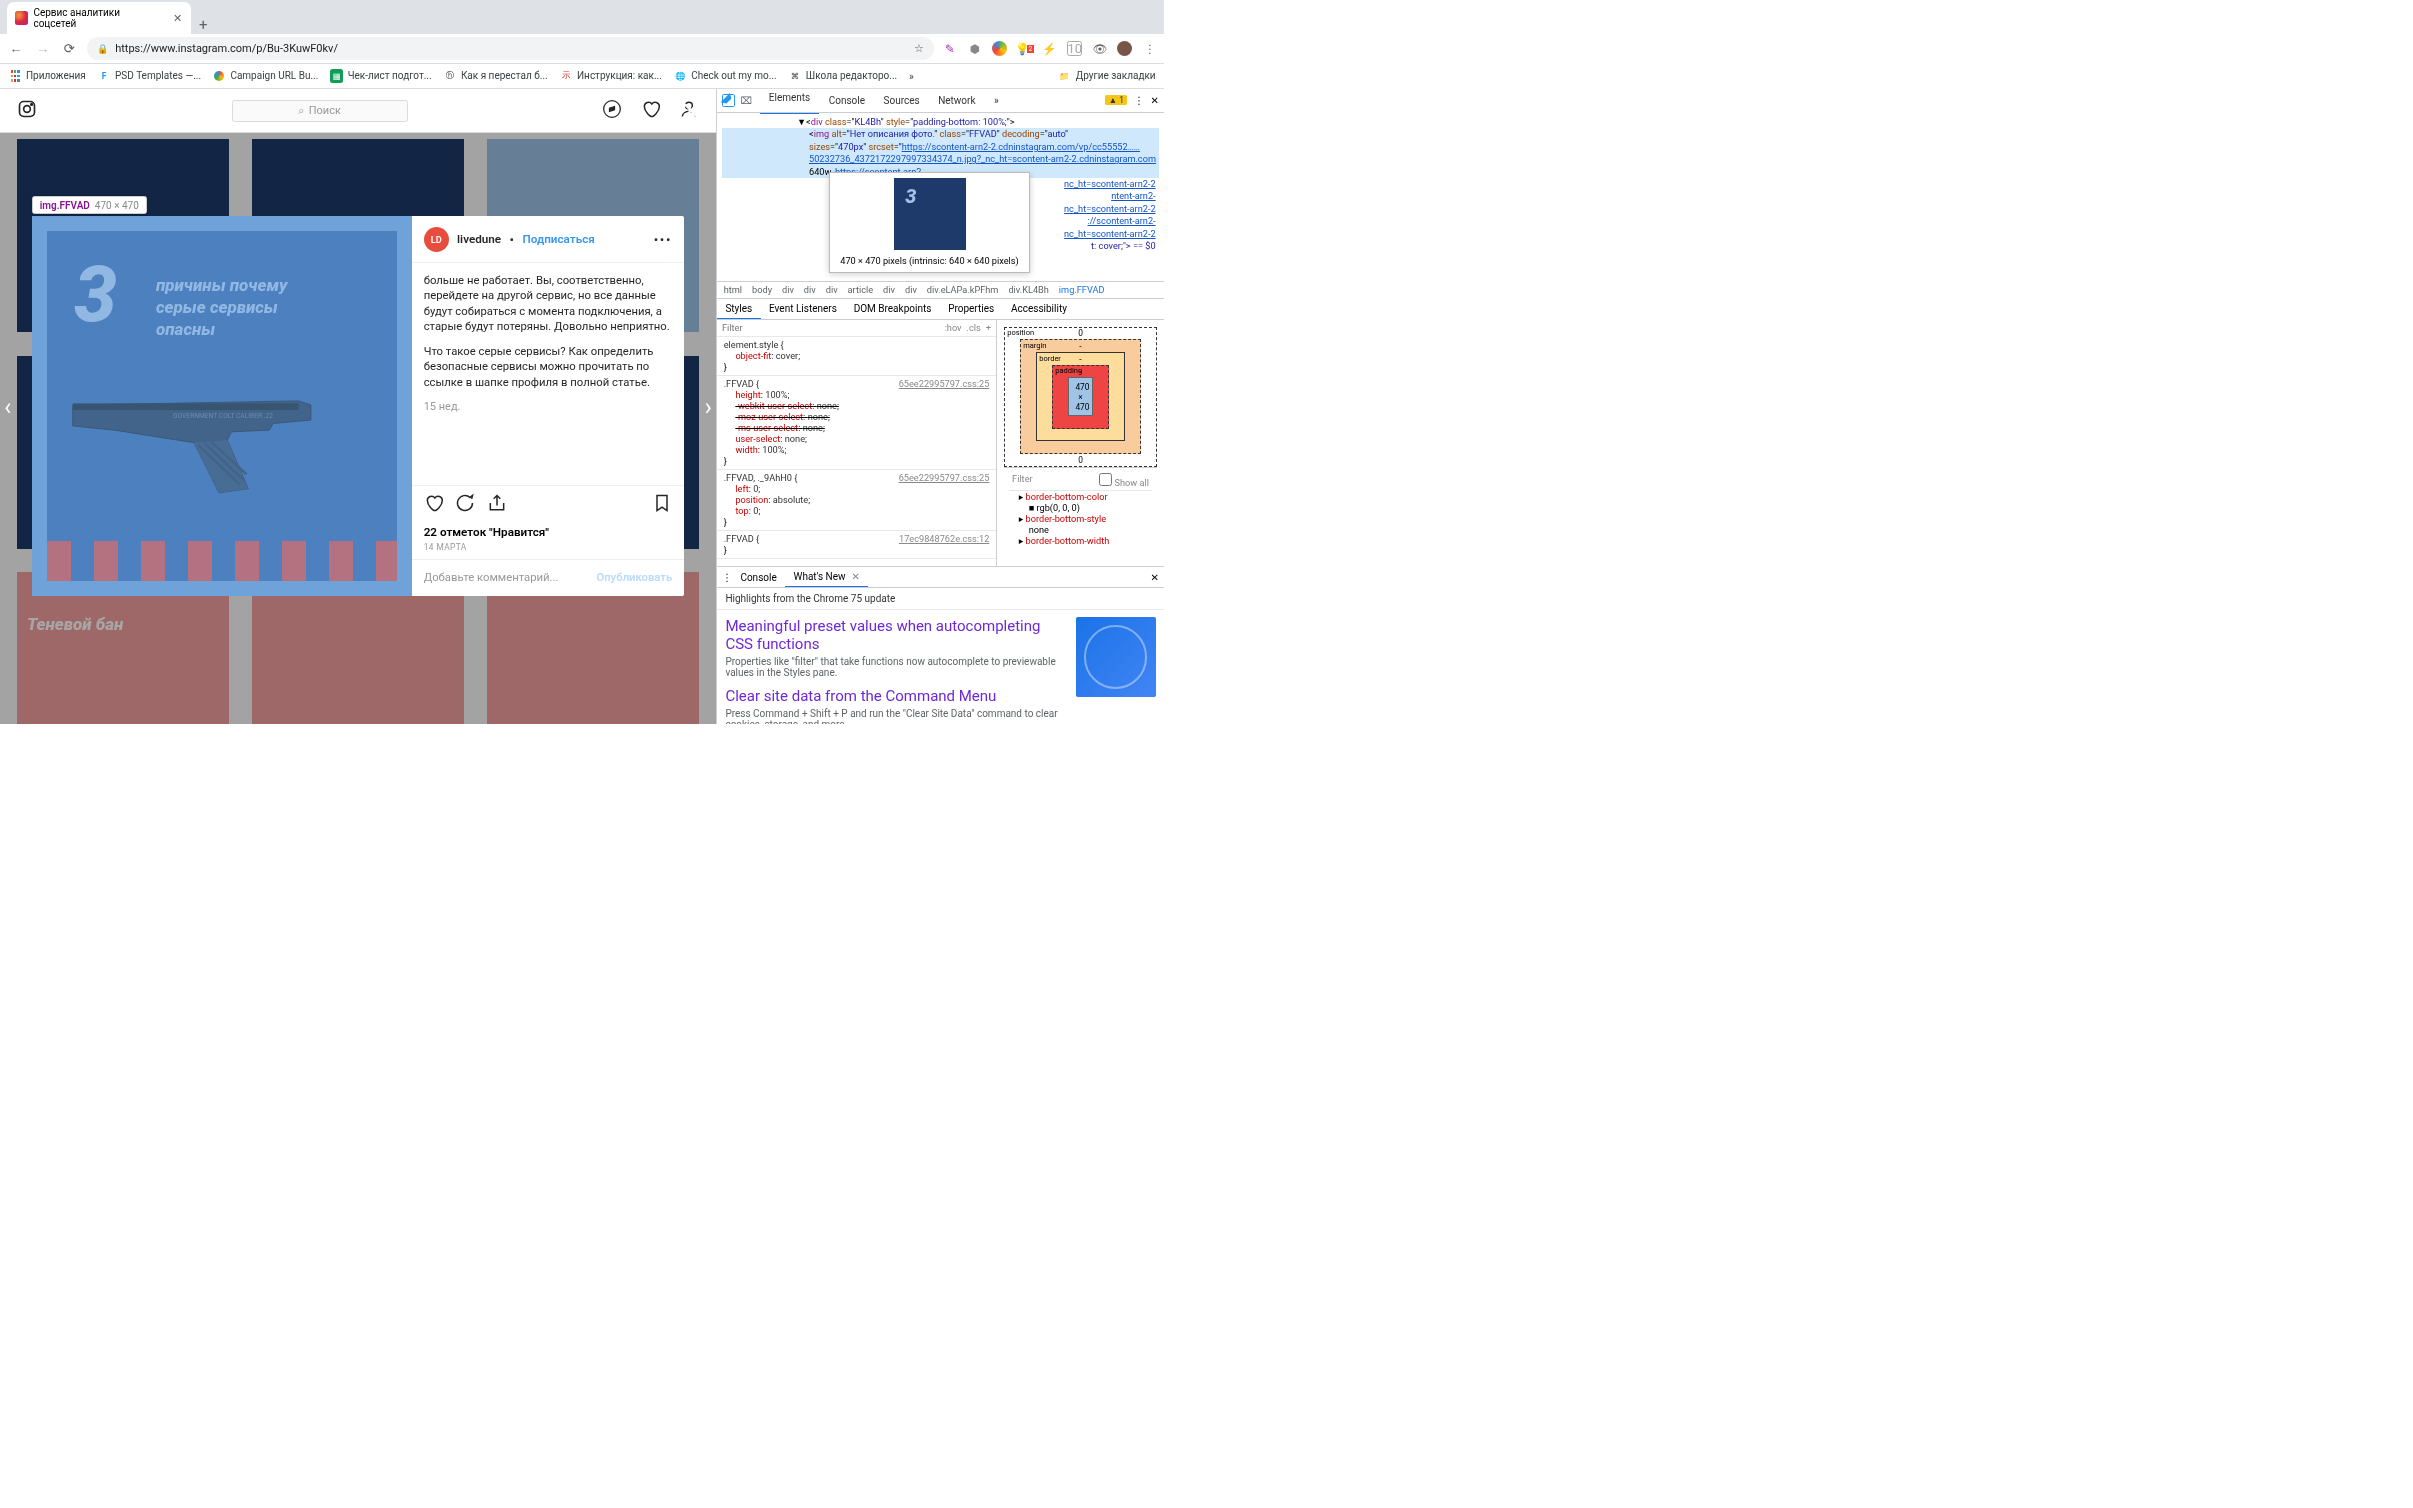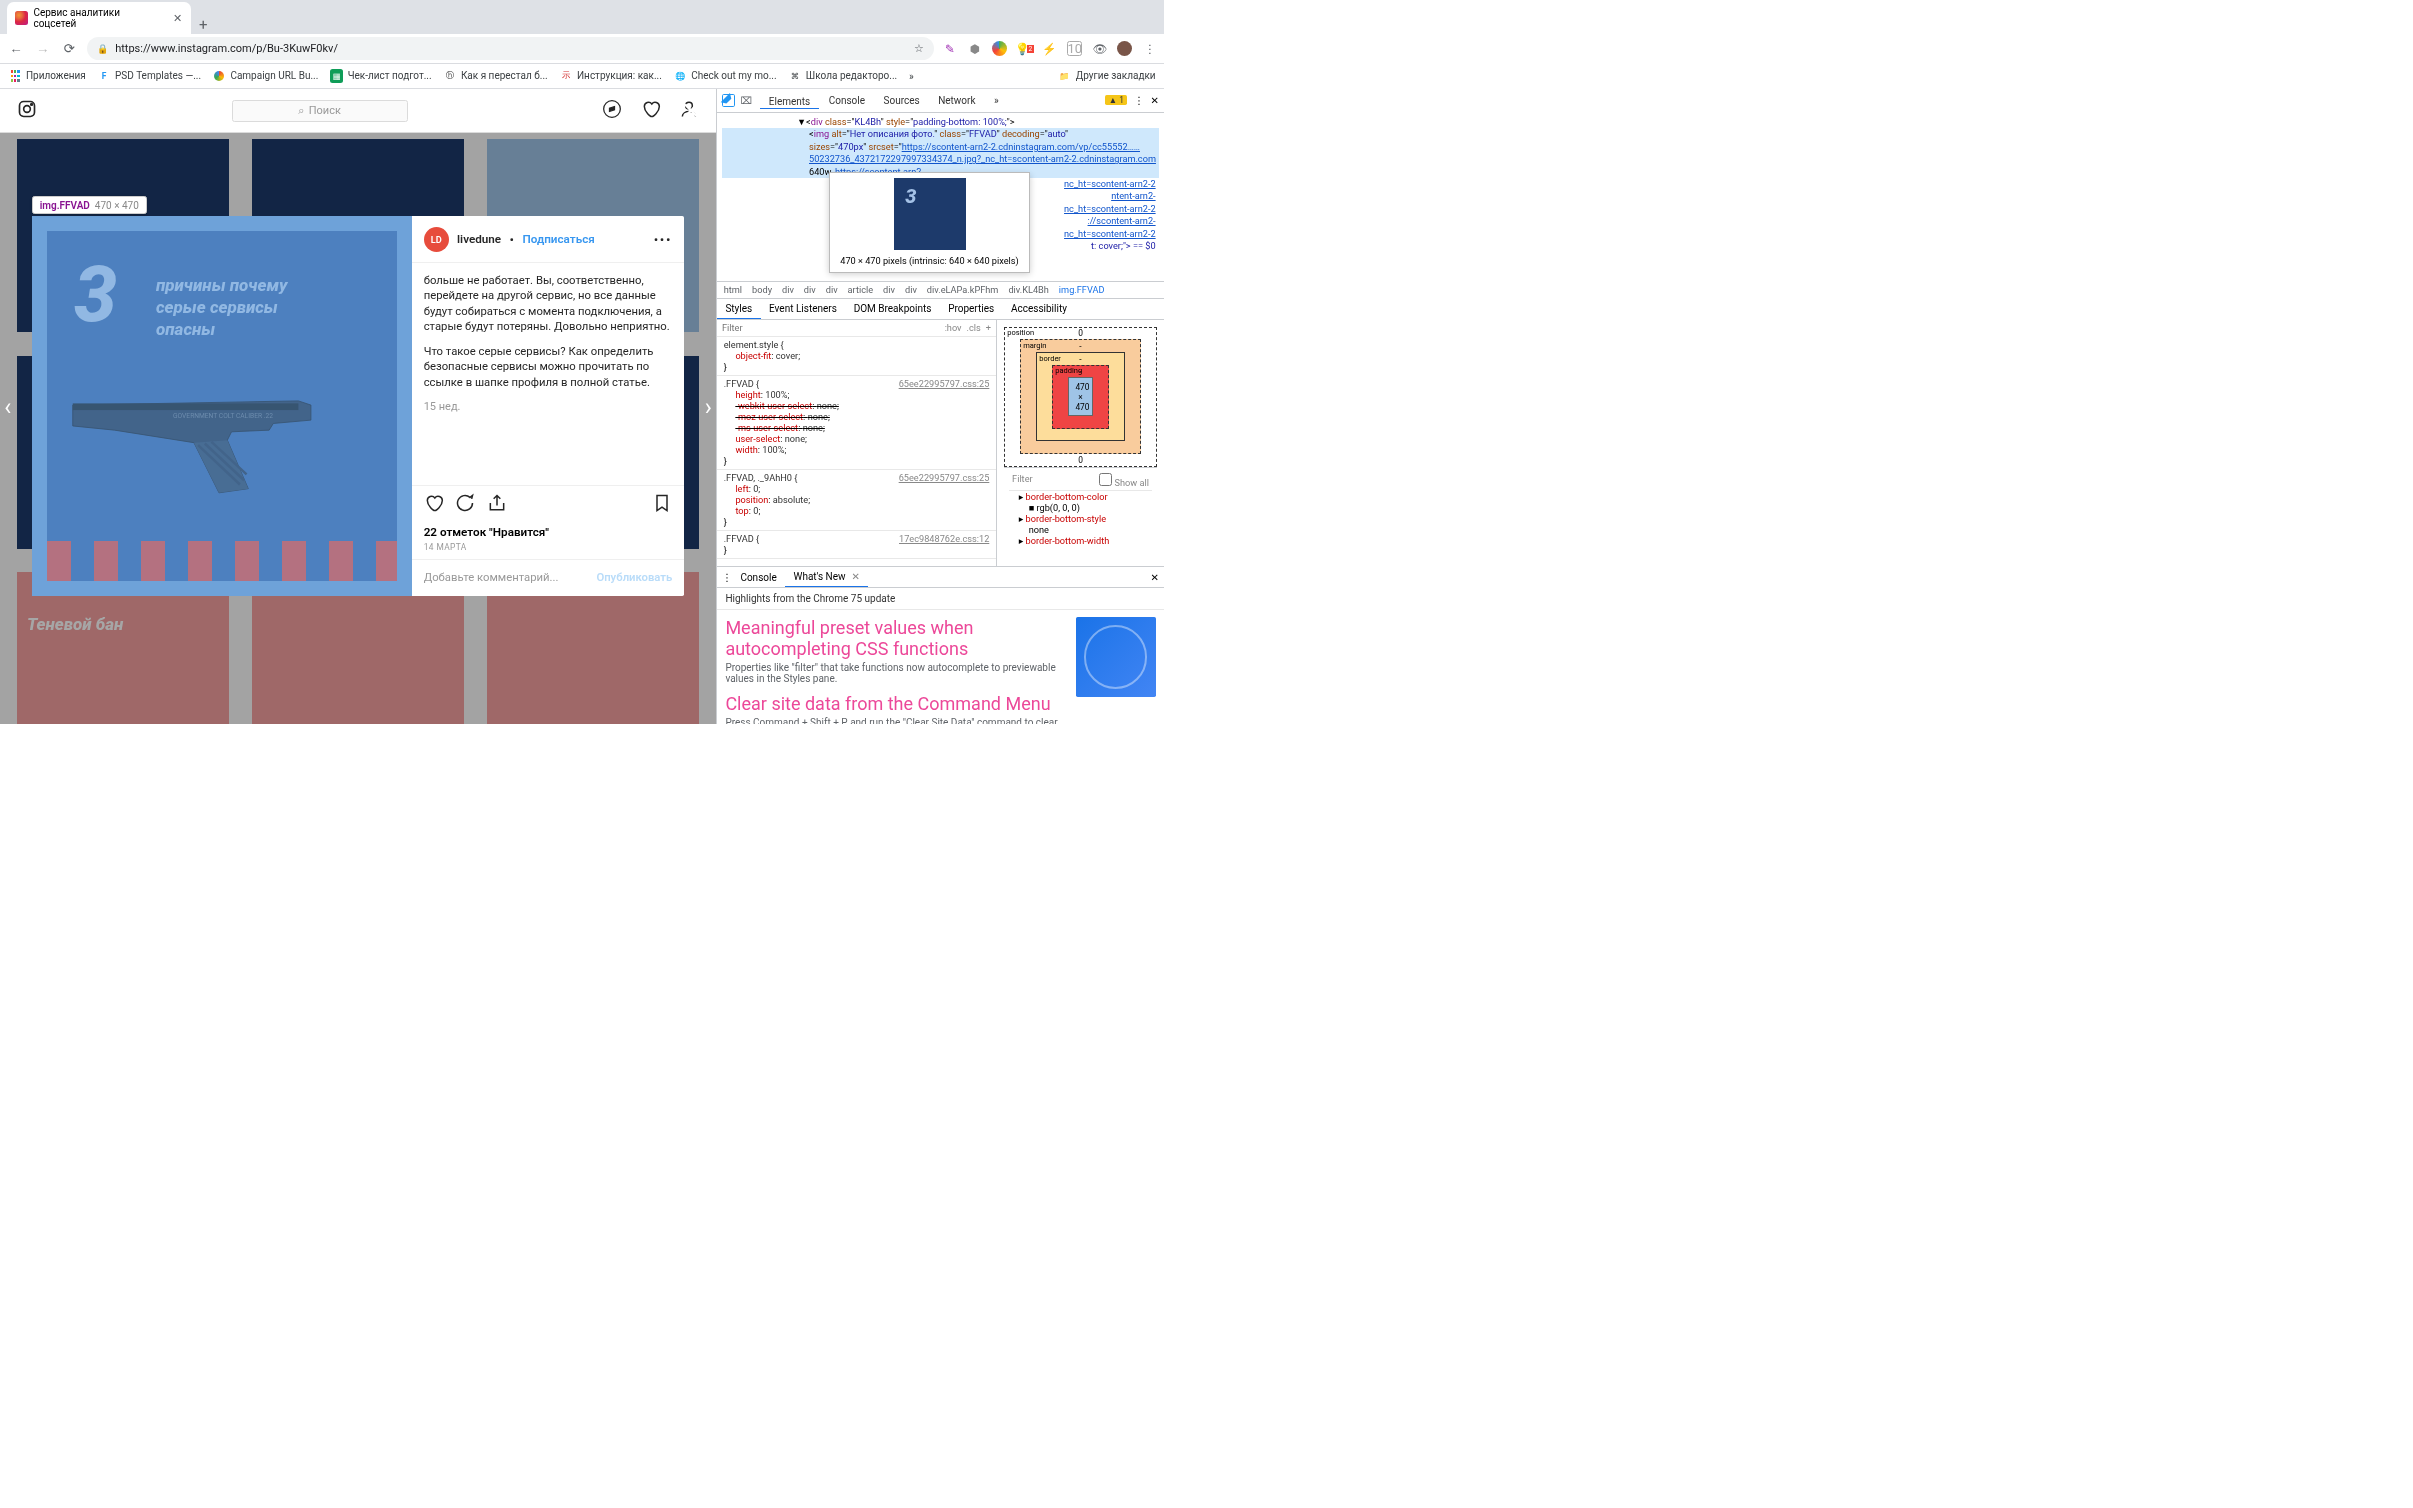--- a/index.html
+++ b/index.html
@@ -74,21 +74,21 @@
 .inspect-tip { position: absolute; top: 107px; left: 32px; background: #fff; border: 0.8px solid #ccc; border-radius: 2.5px; padding: 2.5px 6.7px; font-size: 10px; z-index: 12; box-shadow: 0 0.8px 2.5px rgba(0,0,0,0.2); }
 .inspect-tip .cls { color: #881391; font-weight: 600; }
 .inspect-tip .dim { color: #888; }
 .highlight-box { position: absolute; top: 127px; left: 32px; width: 380px; height: 380px; background: rgba(111,168,220,0.35); z-index: 9; pointer-events: none; }
 
 
 .dt-tabs { display: flex; align-items: center; height: 23.5px; border-bottom: 0.8px solid #cacdd1; font-size: 10px; padding: 0 5px; gap: 1.7px; }
 .dt-select { width: 13.4px; height: 13.4px; border: 0.8px solid #2196f3; border-radius: 1.7px; margin-right: 3.4px; position: relative; }
 .dt-select::after { content: ''; position: absolute; bottom: -1.7px; right: -1.7px; width: 6.7px; height: 6.7px; border-left: 3.4px solid transparent; border-right: 3.4px solid transparent; border-top: 5px solid #2196f3; transform: rotate(-45deg); }
 .dt-tab { padding: 5px 8.4px; color: #333; }
-.dt-tab.active { border-bottom: 1.7px solid #1a73e8; color: #333; padding-bottom: 1px; }
+.dt-tab.active { border-bottom: 1.7px solid #1a73e8; color: #333; padding-bottom: 10px; }
 .dt-warn { margin-left: auto; display: flex; gap: 6.7px; align-items: center; }
 .dt-warn .w { background: #f5c518; color: #333; border-radius: 1.7px; padding: 0 3.4px; font-size: 8.4px; }
 .dt-body { flex: 1; display: flex; flex-direction: column; min-height: 0; }
 .elements-pane { font-family: Menlo, Consolas, monospace; font-size: 9.2px; padding: 3.4px 5px; line-height: 1.35; position: relative; height: 168px; overflow: hidden; }
 .elements-pane .sel-line { background: #cfe8fc; }
 .tok-tag { color: #881391; }
 .tok-attr { color: #994500; }
 .tok-val { color: #1a1aa6; }
 .tok-link { color: #1155cc; text-decoration: underline; }
 .hover-preview { position: absolute; top: 59px; right: 134px; background: #fff; border: 0.8px solid #bbb; padding: 5px; width: 201px; box-shadow: 0 1.7px 6.7px rgba(0,0,0,0.2); text-align: center; font-family: -apple-system, sans-serif; font-size: 9.2px; }
@@ -131,21 +131,21 @@
 
 .drawer { border-top: 0.8px solid #cacdd1; height: 158px; display: flex; flex-direction: column; }
 .drawer-tabs { display: flex; border-bottom: 0.8px solid #cacdd1; font-size: 10px; padding: 0 5px; align-items: center; }
 .drawer-tabs div { padding: 4.2px 8.4px; }
 .drawer-tabs div.active { border-bottom: 1.7px solid #1a73e8; }
 .drawer-tabs .dx { margin-left: 3.4px; color: #888; }
 .drawer-tabs .close { margin-left: auto; }
 .drawer-head { padding: 5px 8.4px; font-size: 10px; border-bottom: 0.8px solid #e8e8e8; color: #333; }
 .drawer-body { padding: 6.7px 8.4px; font-size: 11px; overflow: hidden; display: flex; gap: 8.4px; }
 .drawer-text { flex: 1; }
-.drawer-body h4 { font-size: 18px; font-weight: 400; margin-bottom: 3.4px; color: #ec4899; }
+.drawer-body h4 { font-size: 15px; font-weight: 400; margin-bottom: 3.4px; color: #6d28d9; }
 .drawer-body p { font-size: 10px; color: #5f6368; margin-bottom: 8.4px; }
 .drawer-img { width: 80px; height: 80px; background: linear-gradient(135deg, #1a73e8, #4285f4); border-radius: 1.7px; flex-shrink: 0; position: relative; overflow: hidden; }
 .drawer-img::before { content:''; position:absolute; inset:8.4px; border: 2.5px solid rgba(255,255,255,0.4); border-radius: 50%; }
 </style>
 </head>
 <body>
 
 <div class="browser-chrome">
   <div class="tabs-row">
     <div class="tab">

